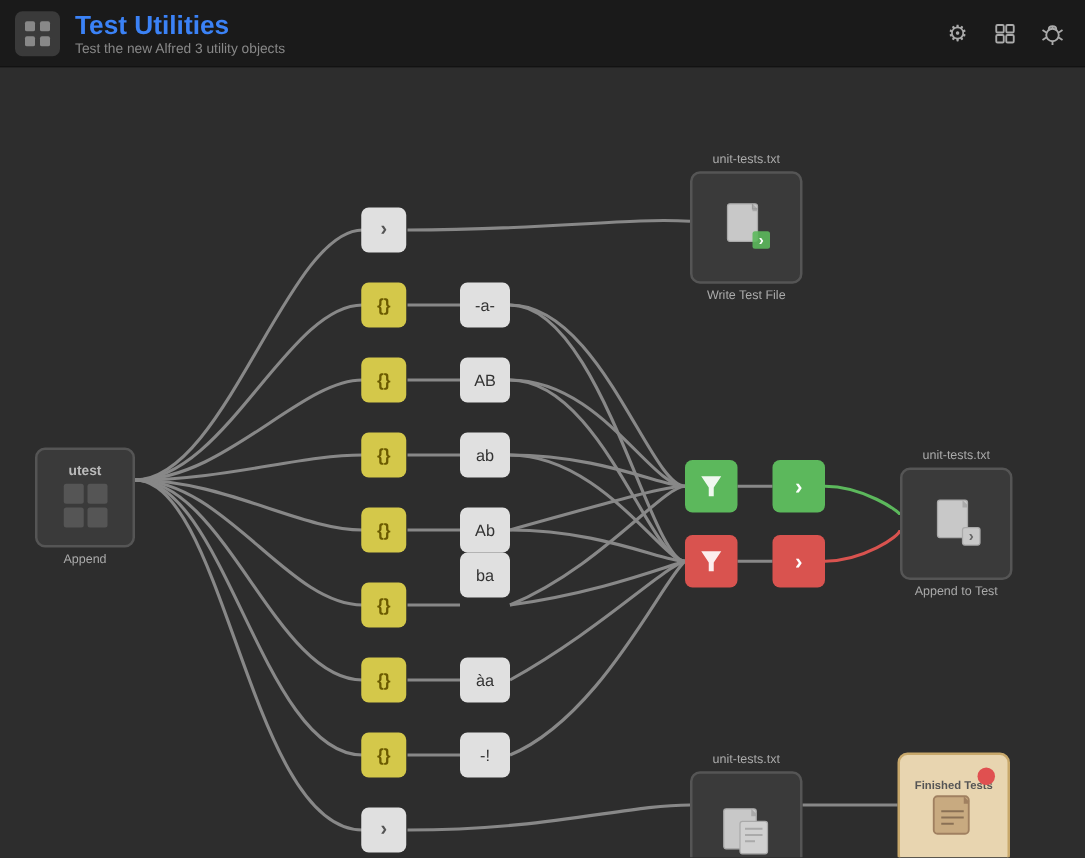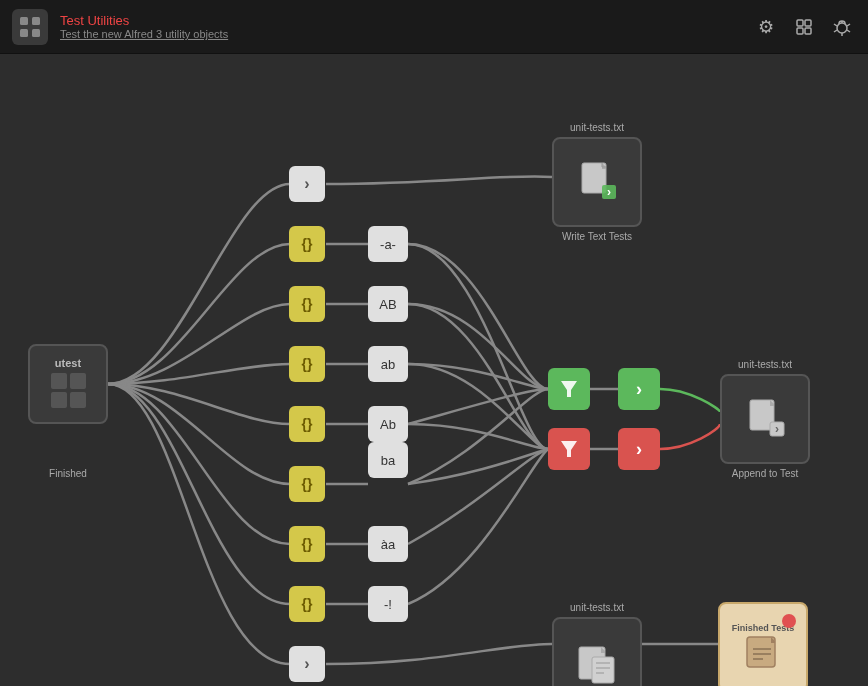--- a/index.html
+++ b/index.html
@@ -31,28 +31,27 @@
       justify-content: center;
       margin-right: 12px;
       flex-shrink: 0;
     }
     .header-icon svg {
       width: 24px;
       height: 24px;
     }
     .header-text { flex: 1; }
     .header-title {
-      color: #ef4444;
-      font-size: 13px;
-      font-weight: 400;
+      color: #3b82f6;
+      font-size: 21px;
+      font-weight: 700;
     }
     .header-subtitle {
       color: #888;
       font-size: 11px;
-      text-decoration: underline;
     }
     .header-actions {
       display: flex;
       gap: 10px;
       align-items: center;
     }
     .header-btn {
       width: 28px;
       height: 28px;
       background: transparent;
@@ -364,31 +363,31 @@
 
     <path class="conn-green" d="M 660 335 C 690 335 720 355 720 358"></path>
 
     <path class="conn-red" d="M 660 395 C 690 395 720 375 720 370"></path>
 
     <path class="conn-gray" d="M 326 610 C 440 610 500 590 552 590"></path>
 
     <path class="conn-gray" d="M 642 590 L 718 590"></path>
   </svg>
 
-  <div class="node keyword-node" style="left:28px; top:290px;gap:40px;">
+  <div class="node keyword-node" style="left:28px; top:304px;">
     <div class="keyword-box">
       <div style="color:#bbb; font-size:11px; font-weight:600; margin-bottom:4px;">utest</div>
       <div class="keyword-grid">
         <div class="keyword-grid-cell"></div>
         <div class="keyword-grid-cell"></div>
         <div class="keyword-grid-cell"></div>
         <div class="keyword-grid-cell"></div>
       </div>
     </div>
-    <div class="node-label-below">Finished</div>
+    <div class="node-label-below">Append</div>
   </div>
 
   <div class="node" style="left:289px; top:112px;">
     <div class="arrow-node">›</div>
   </div>
 
   <div class="node" style="left:289px; top:172px;">
     <div class="curly-node">{}</div>
   </div>
   <div class="node" style="left:289px; top:232px;">
@@ -461,21 +460,21 @@
     <div class="file-node-box">
       <svg width="46" height="46" viewBox="0 0 46 46" fill="none">
         <rect x="8" y="4" width="24" height="30" rx="2" fill="#c8c8c8" stroke="#aaa" stroke-width="1"></rect>
         <path d="M 28 4 L 32 8 L 32 10 L 28 10 L 28 4 Z" fill="#aaa"></path>
         <path d="M 32 8 L 28 8 L 28 4" stroke="#999" stroke-width="1" fill="none"></path>
 
         <rect x="28" y="26" width="14" height="14" rx="2" fill="#5cb85c" opacity="0.9"></rect>
         <text x="35" y="37" text-anchor="middle" fill="white" font-size="12" font-weight="bold">›</text>
       </svg>
     </div>
-    <div class="node-label-below">Write Text Tests</div>
+    <div class="node-label-below">Write Test File</div>
   </div>
 
   <div class="node" style="left:720px; top:305px;">
     <div style="color:#aaa; font-size:10px; margin-bottom:4px; text-align:center;">unit-tests.txt</div>
     <div class="file-node-box">
       <svg width="46" height="46" viewBox="0 0 46 46" fill="none">
         <rect x="8" y="4" width="24" height="30" rx="2" fill="#c8c8c8" stroke="#aaa" stroke-width="1"></rect>
         <path d="M 28 4 L 32 8 L 32 10 L 28 10 L 28 4 Z" fill="#aaa"></path>
         <rect x="28" y="26" width="14" height="14" rx="2" fill="#c8c8c8" stroke="#aaa" stroke-width="1"></rect>
         <text x="35" y="37" text-anchor="middle" fill="#666" font-size="12" font-weight="bold">›</text>

